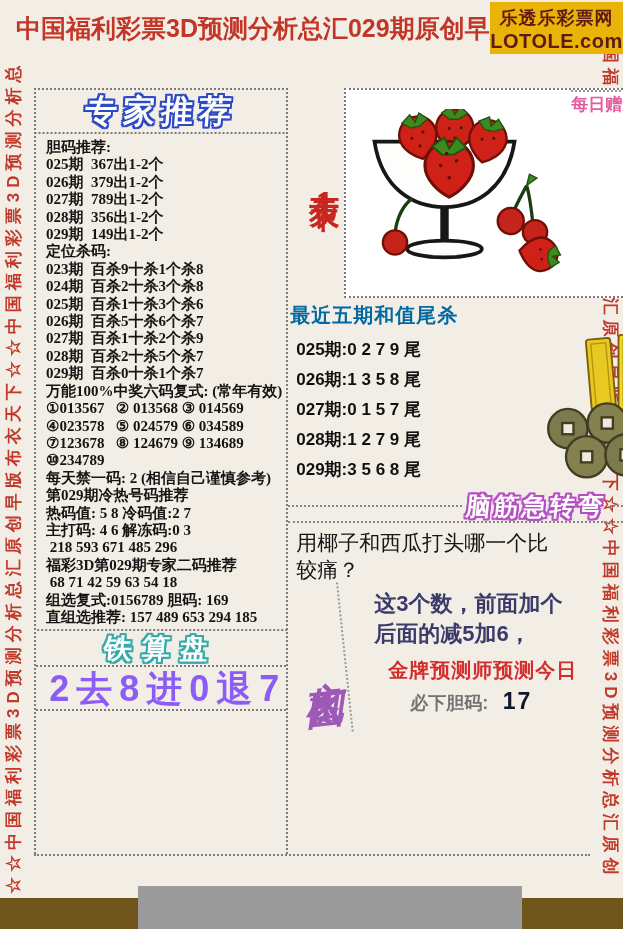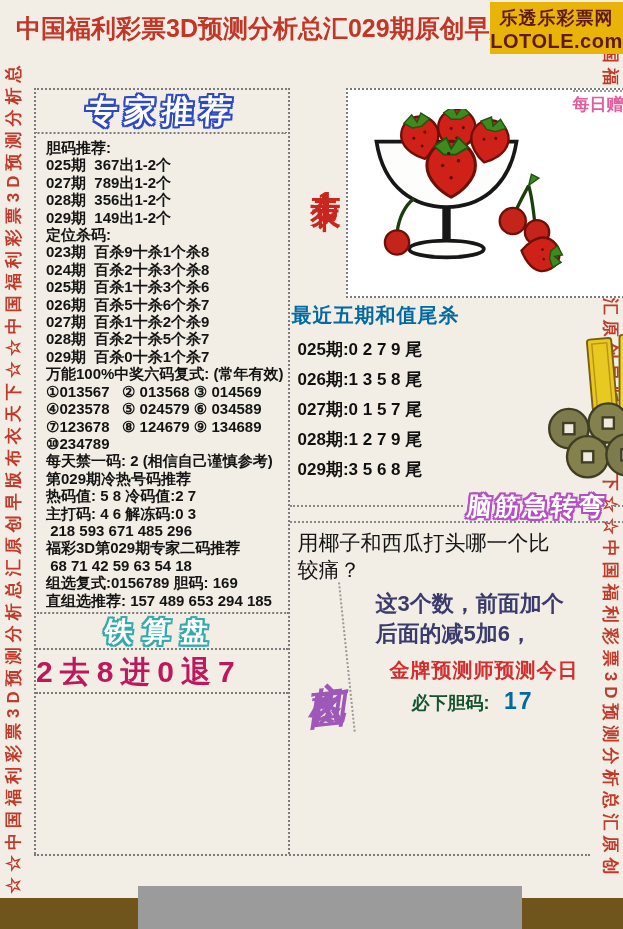--- a/index.html
+++ b/index.html
@@ -40,27 +40,27 @@
   
   .outline { font-weight:bold; color:#fdfdfb; }
   .o-blue   { text-shadow:-2px -2px 0 #2d49c3, 2px -2px 0 #2d49c3, -2px 2px 0 #2d49c3, 2px 2px 0 #2d49c3, 0 -2px 0 #2d49c3, 0 2px 0 #2d49c3, -2px 0 0 #2d49c3, 2px 0 0 #2d49c3; }
   .o-teal   { text-shadow:-2px -2px 0 #35a9ab, 2px -2px 0 #35a9ab, -2px 2px 0 #35a9ab, 2px 2px 0 #35a9ab, 0 -2px 0 #35a9ab, 0 2px 0 #35a9ab, -2px 0 0 #35a9ab, 2px 0 0 #35a9ab; }
   .o-purple { text-shadow:-2px -2px 0 #b44fc4, 2px -2px 0 #b44fc4, -2px 2px 0 #b44fc4, 2px 2px 0 #b44fc4, 0 -2px 0 #b44fc4, 0 2px 0 #b44fc4, -2px 0 0 #b44fc4, 2px 0 0 #b44fc4; }
 
   .expert-title {
     height:44px; line-height:42px; text-align:center; font-size:32px; letter-spacing:6px;
     border-bottom:2px dotted #7b7b7b; transform:skewX(-4deg);
   }
-  .lines { padding:5px 4px 0 10px; }
+  .lines { padding:5px 4px 0 10px;font-family:Liberation Serif, serif; }
   .lline { font-size:15px; font-weight:bold; color:#141414; line-height:17.4px; white-space:pre; }
 
   .tsp-title { margin-top:3px; height:36px; line-height:36px; text-align:center; font-size:28px; letter-spacing:10px;
                border-top:2px dotted #7b7b7b; transform:skewX(-4deg); }
   .tsp-formula { border-top:2px dotted #7b7b7b; border-bottom:2px dotted #7b7b7b;
-                 text-align:left; font-size:30px; font-weight:bold; color:#be185d;
+                 text-align:right; font-size:36px; font-weight:bold; color:#8b5cf6;
                  height:46px; line-height:44px; letter-spacing:7px; }
 
   
   .row1 { display:flex; height:210px; }
   .buyi {
     width:56px; writing-mode:vertical-rl; text-orientation:upright;
     font-size:30px; font-weight:bold; color:#c9261f; letter-spacing:4px;
     padding-top:4px; text-align:center;
   }
   .fruit-box { flex:1; border:2px dotted #7b7b7b; background:#ffffff; display:flex; flex-direction:row; }
@@ -84,22 +84,22 @@
   .xuanji-col {
     width:58px; border-right:2px dotted #999; height:150px;
     writing-mode:vertical-rl; text-orientation:upright; text-align:center;
     font-size:38px; font-weight:bold; font-style:italic; color:#9e58b8;
     transform:rotate(-6deg); letter-spacing:6px;
   }
   .xuanji-body { flex:1; padding:4px 0 0 8px; }
   .xline { font-size:22px; font-weight:bold; color:#3a3a6b; line-height:30px; white-space:nowrap; }
   .gold-line { margin-top:8px; font-size:20px; font-weight:bold; color:#d32c2c; letter-spacing:1px; padding-left:14px; white-space:nowrap; }
   .bidan { margin-top:4px; padding-left:36px; }
-  .bidan-label { font-size:18px; font-weight:bold; color:#14532d; }
-  .bidan-value { font-size:23px; font-weight:bold; color:#0369a1; margin-left:10px; letter-spacing:2px; }
+  .bidan-label { font-size:18px; font-weight:bold; color:#737373; }
+  .bidan-value { font-size:23px; font-weight:bold; color:#0f172a; margin-left:10px; letter-spacing:2px; }
 
   
   .bottom-bar { position:absolute; left:0; bottom:0; width:623px; height:31px; background:#6f541c; }
   .contact-box {
     position:absolute; left:138px; bottom:0; width:384px; height:43px; background:#9b9b9b;
     text-align:center; font-family:"Liberation Serif", serif; font-weight:bold; font-size:19px; color:#0d0d0d;
     line-height:21px; padding-top:1px; z-index:3; white-space:pre;
   }
 </style>
 </head>
@@ -116,20 +116,21 @@
   <div class="strip strip-left">☆☆中国福利彩票3D预测分析总汇原创早版布衣天下☆☆中国福利彩票3D预测分析总汇原创早版布衣天下☆</div>
   <div class="strip strip-right">☆中国福利彩票3D预测分析总汇原创早版布衣天下☆☆中国福利彩票3D预测分析总汇原创早版布衣天下</div>
 
   <div class="content">
 
     <div class="col-left">
       <div class="expert-title outline o-blue">专家推荐</div>
       <div class="lines">
         <div class="lline">胆码推荐:</div>
         <div class="lline">025期  367出1-2个</div>
+        <div class="lline">026期  379出1-2个</div>
         <div class="lline">027期  789出1-2个</div>
         <div class="lline">028期  356出1-2个</div>
         <div class="lline">029期  149出1-2个</div>
         <div class="lline">定位杀码:</div>
         <div class="lline">023期  百杀9十杀1个杀8</div>
         <div class="lline">024期  百杀2十杀3个杀8</div>
         <div class="lline">025期  百杀1十杀3个杀6</div>
         <div class="lline">026期  百杀5十杀6个杀7</div>
         <div class="lline">027期  百杀1十杀2个杀9</div>
         <div class="lline">028期  百杀2十杀5个杀7</div>

